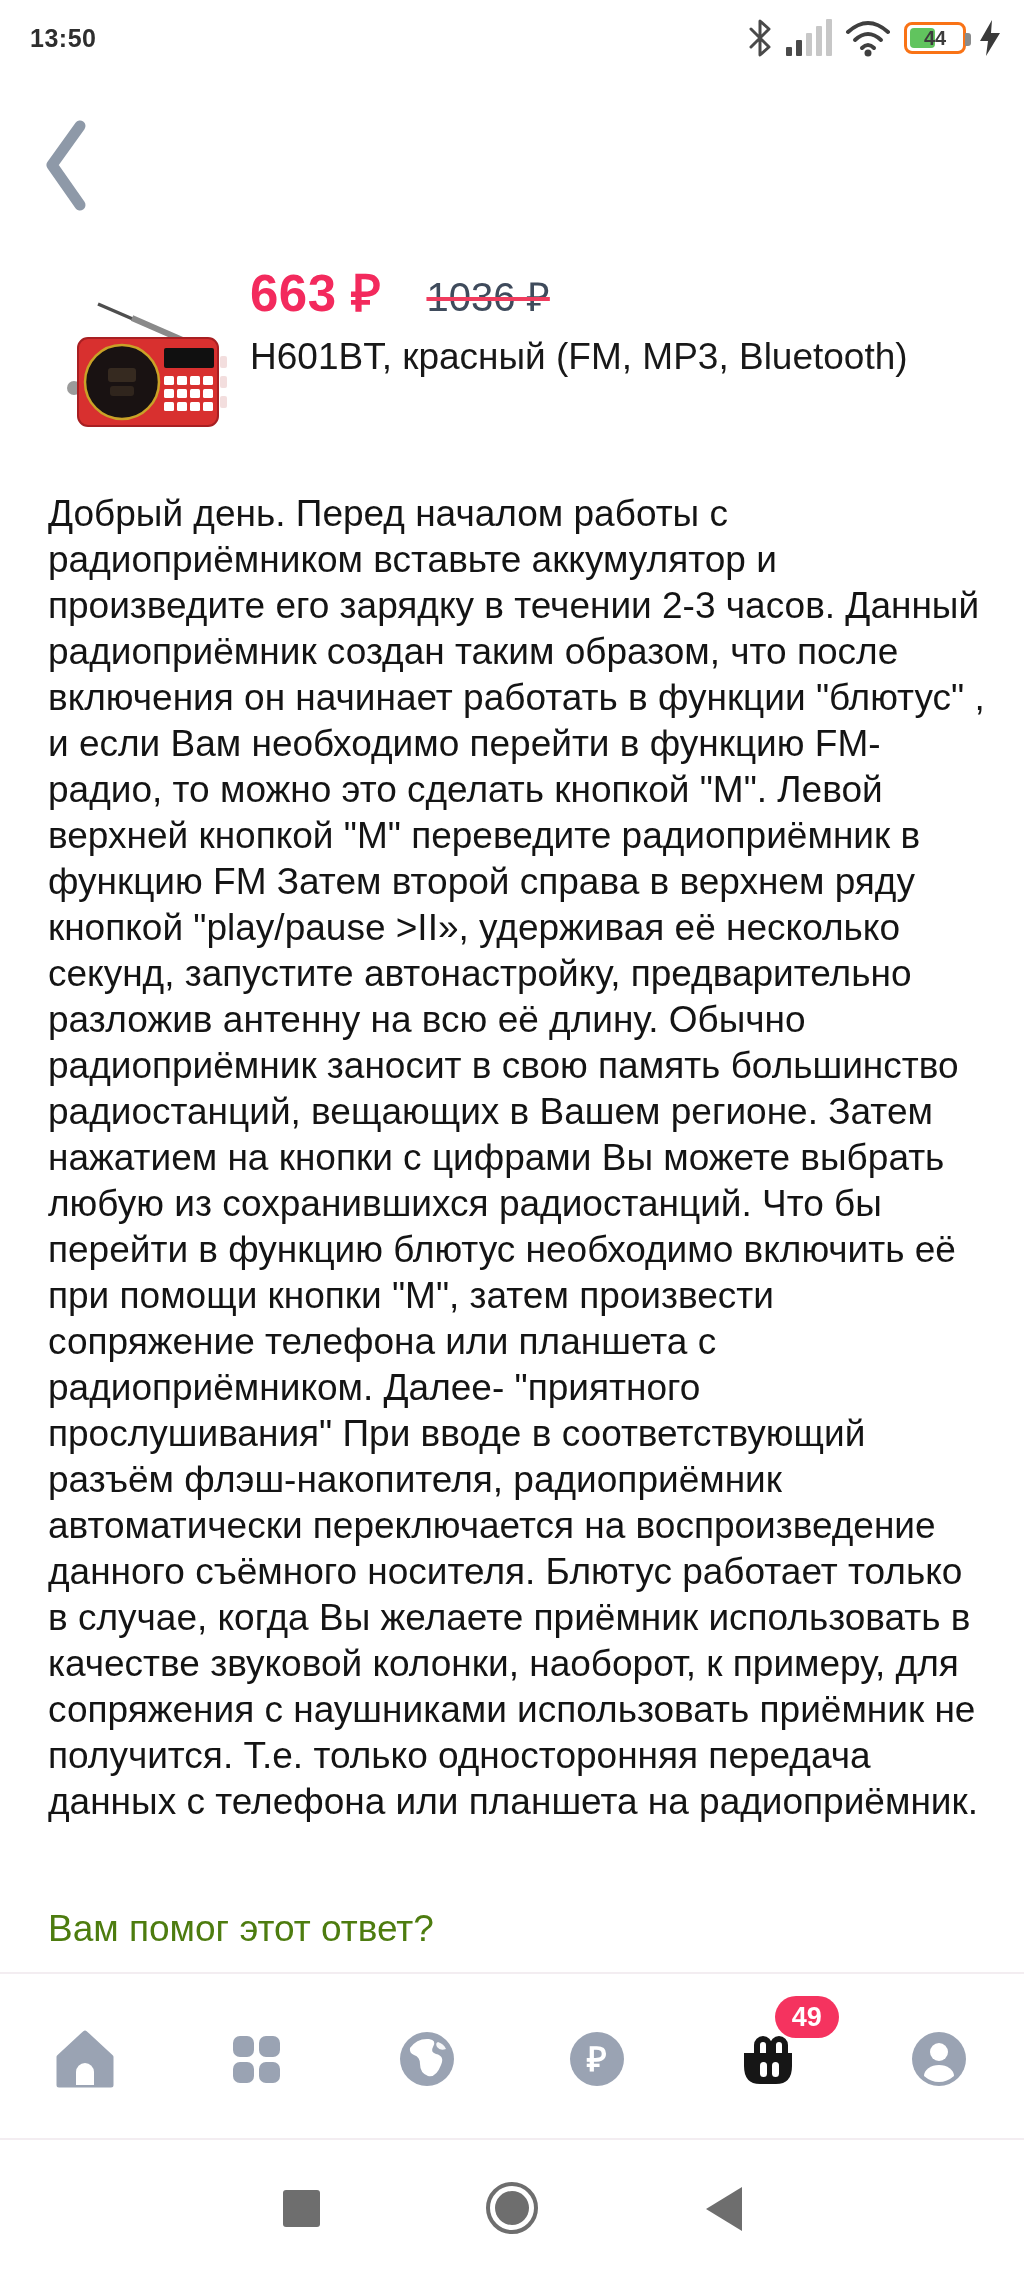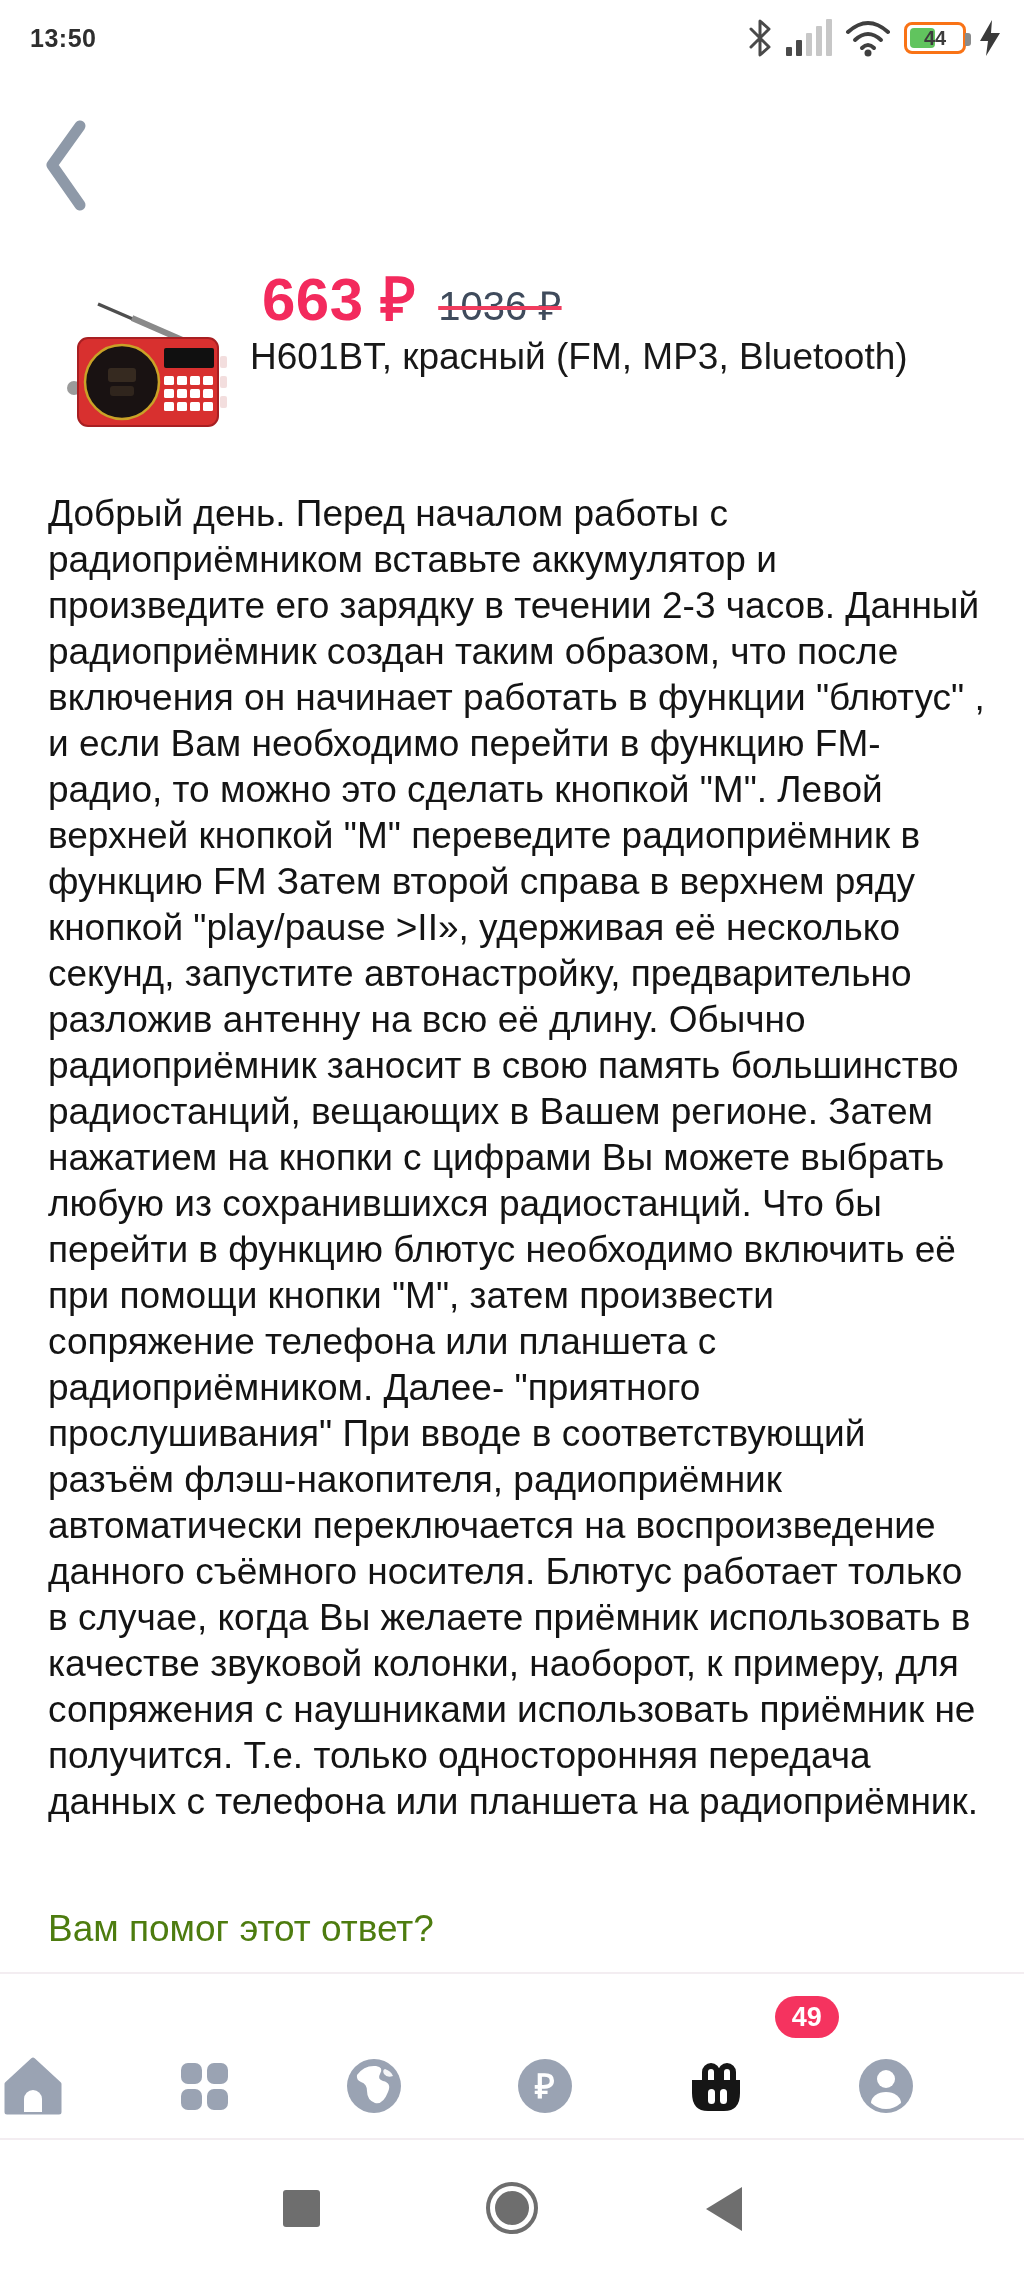--- a/index.html
+++ b/index.html
@@ -18,40 +18,40 @@
   .battery .lvl { position:relative; font-size:20px; font-weight:700; color:#3c3c3c; z-index:2; }
 
   
   .page-title { position:absolute; top:92px; left:0; width:100%; text-align:center;
     font-size:39px; font-weight:700; color:#0d0d0d; }
   .back-btn { position:absolute; left:42px; top:118px; width:50px; height:95px; cursor:pointer; }
 
   
   .product-img { position:absolute; left:66px; top:296px; width:164px; height:218px; }
   .price-row { position:absolute; left:250px; top:256px; display:flex; align-items:baseline; gap:22px; }
-  .price { font-size:60px; font-weight:700; color:#f32a5d; letter-spacing:.5px;margin-left:12px; }
+  .price { font-size:51px; font-weight:700; color:#f32a5d; letter-spacing:.5px; }
   .old-price { font-size:40px; font-weight:500; color:#3f4b5c;
-    text-decoration:line-through; text-decoration-color:#f03c5e; text-decoration-thickness:4px; }
+    text-decoration:line-through; text-decoration-color:#f03c5e; text-decoration-thickness:4px;margin-left:23px; }
   .product-name { position:absolute; left:250px; top:330px; width:730px;
     font-size:37px; line-height:53px; color:#181818; }
 
   
   .answer-text { position:absolute; left:48px; top:491px; width:940px;
     font-size:37px; line-height:46px; color:#141414; }
 
   .helped-link { position:absolute; left:48px; top:1908px; font-size:37px; color:#4d7c0f; cursor:pointer; }
 
   .divider { position:absolute; left:0; width:1024px; height:2px; background:#f3edf1; }
   .divider.d1 { top:1972px; }
   .divider.d2 { top:2138px; }
 
   
   .bottom-nav { position:absolute; top:1974px; left:0; width:1024px; height:164px; background:#fff;
     display:flex; }
-  .nav-item { flex:1; display:flex; justify-content:flex-start; padding-top:79px; position:relative; cursor:pointer; }
+  .nav-item { flex:1; display:flex; justify-content:center; padding-top:52px; position:relative; cursor:pointer; }
   .nav-item svg { width:66px; height:66px; }
   .cart-badge { position:absolute; left:54%; top:22px; min-width:64px; height:42px; padding:0 12px;
     background:#f5335f; border-radius:22px; color:#fff; font-size:27px; font-weight:700;
     display:flex; align-items:center; justify-content:center; z-index:3; }
 
   
   .android-nav { position:absolute; top:2140px; left:0; width:1024px; height:135px; background:#fff; }
   .an-square { position:absolute; left:283px; top:50px; width:37px; height:37px; background:#6e6e6e; border-radius:3px; }
   .an-home { position:absolute; left:486px; top:42px; width:52px; height:52px; border:4px solid #6e6e6e;
     border-radius:50%; display:flex; align-items:center; justify-content:center; }

